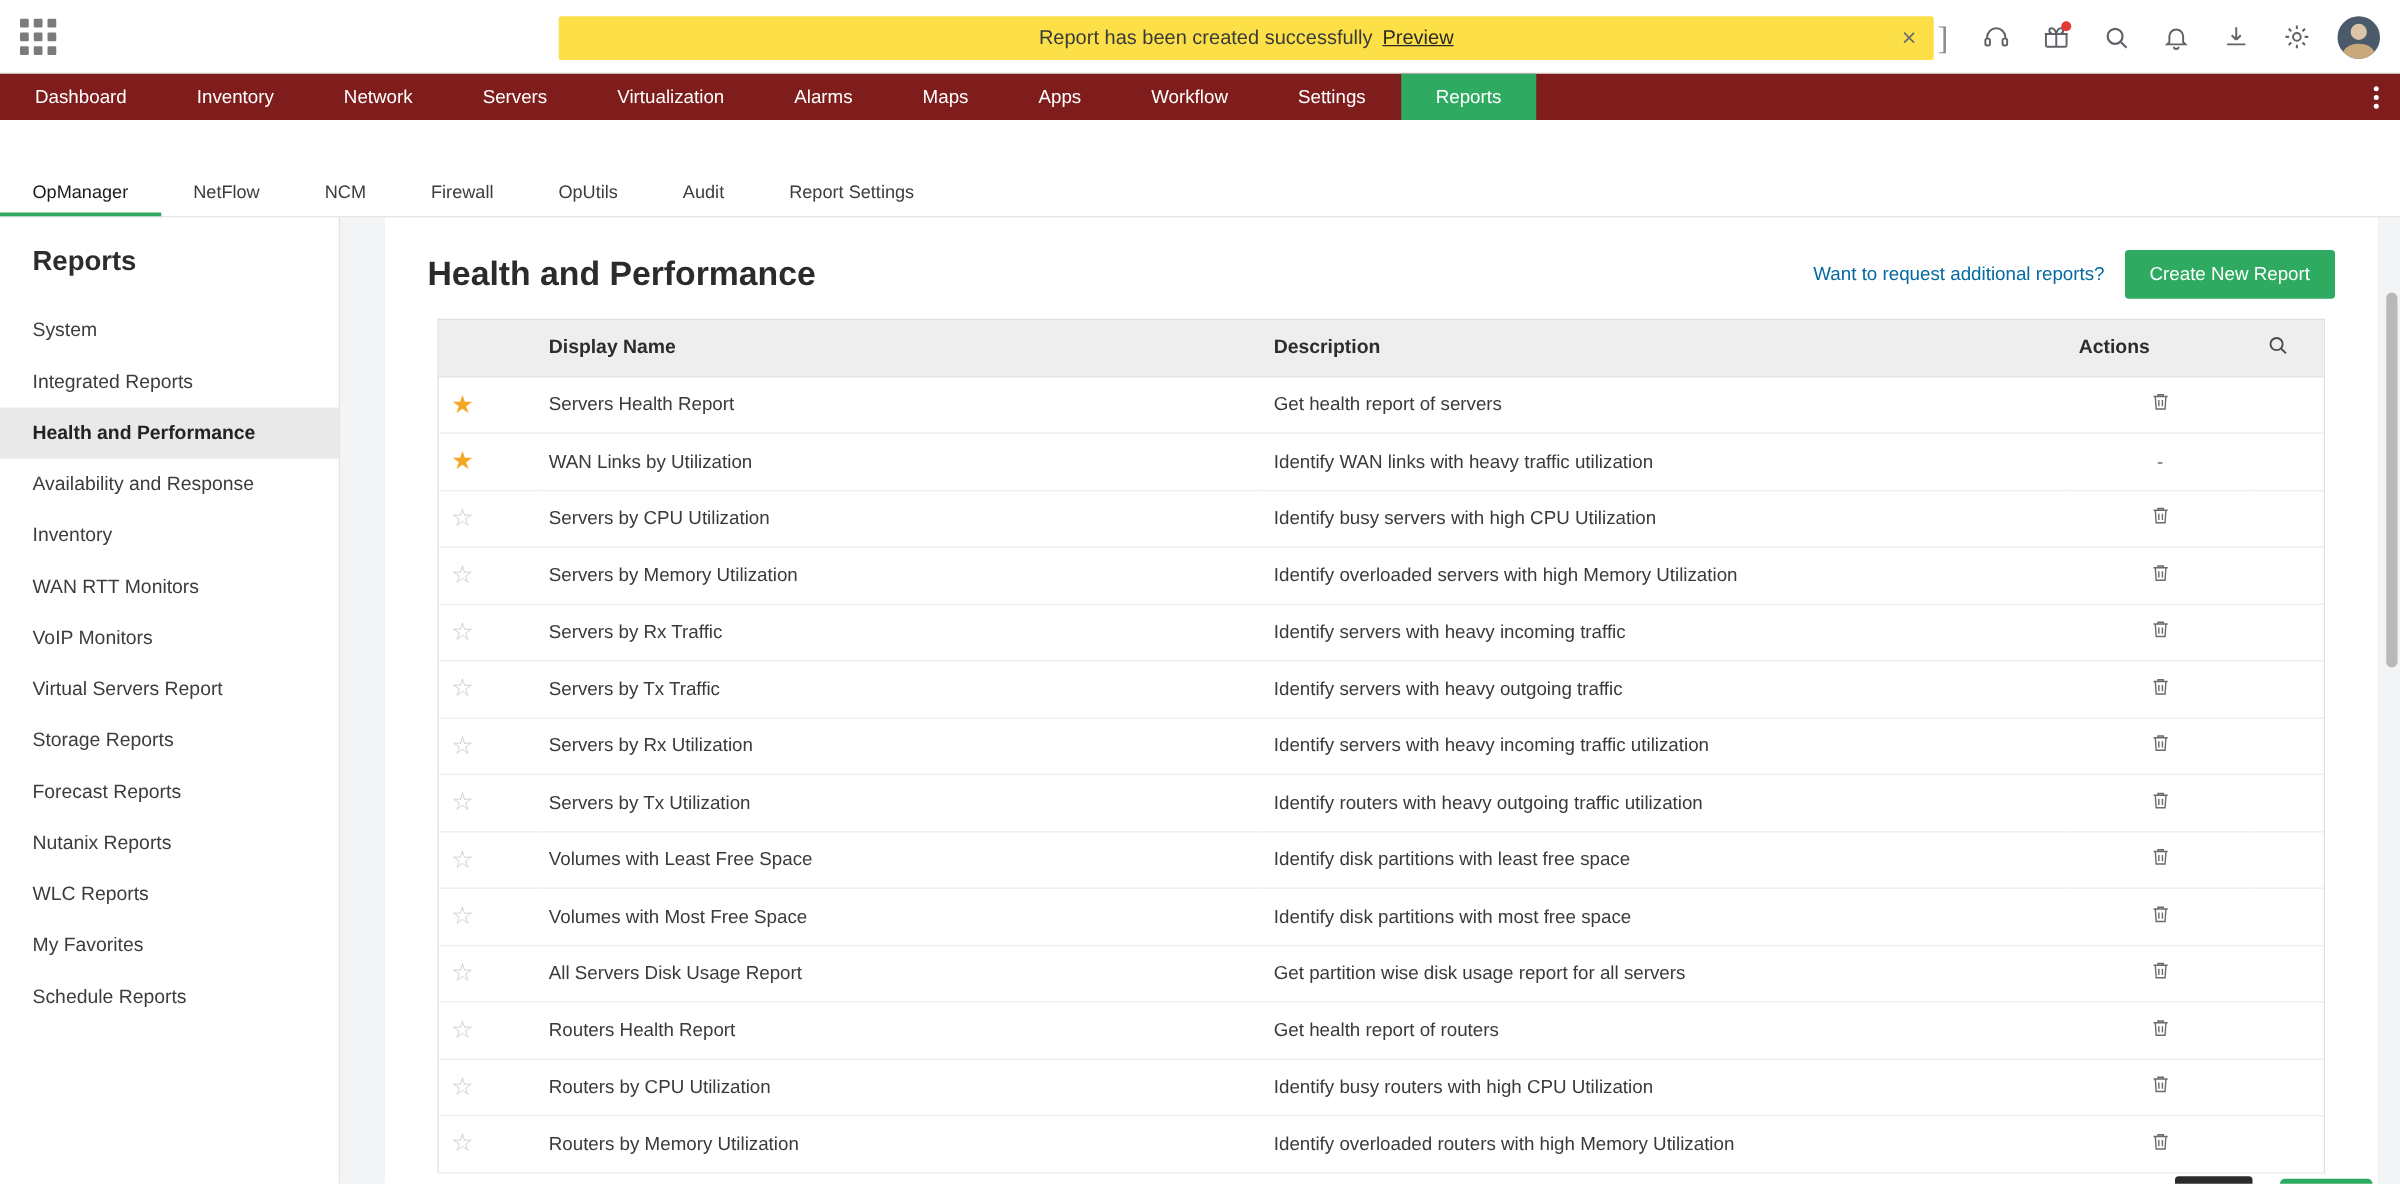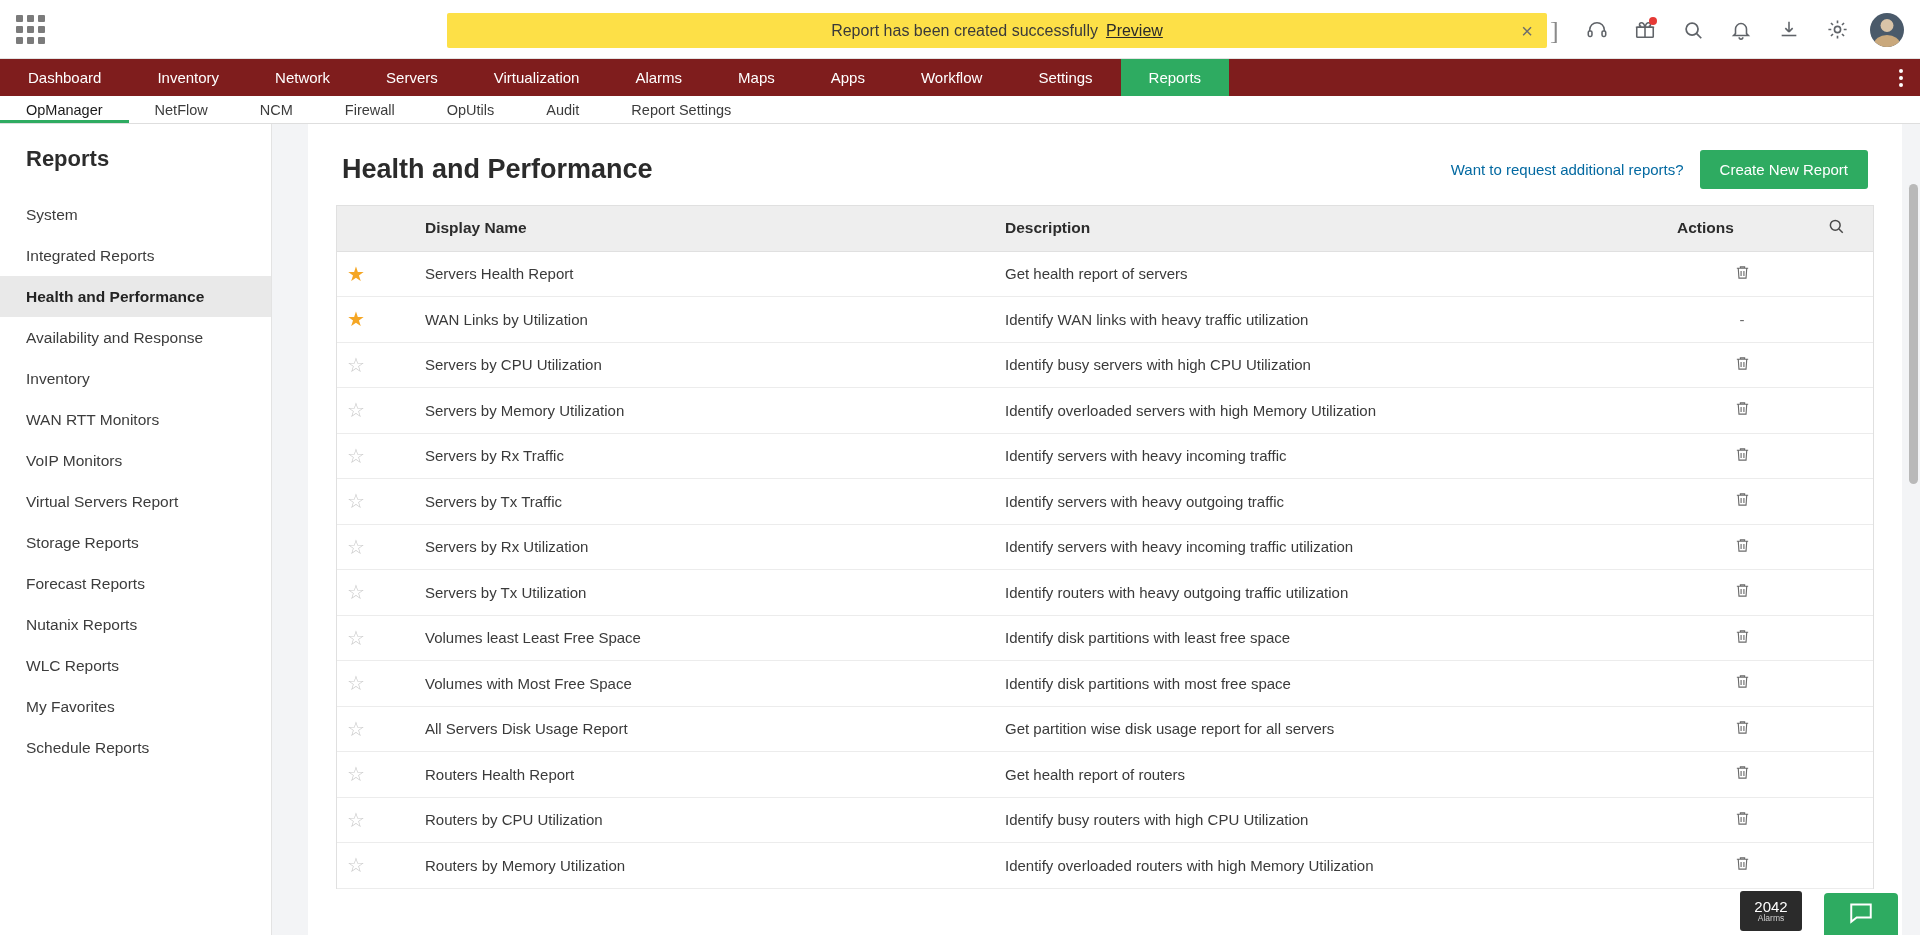--- a/index.html
+++ b/index.html
@@ -140,26 +140,27 @@
     height: 37px;
     width: 22px;
     display: flex; flex-direction: column; align-items: center; justify-content: center;
     gap: 3px;
     cursor: pointer;
   }
   .nav-kebab i { width: 4px; height: 4px; background: #ffffff; border-radius: 50%; display: block; }
 
   
   .subnav {
-    height: 28px;
+    height: 40px;
     background: #ffffff;
     border-bottom: 1px solid #dedede;
     display: flex;
     align-items: stretch;
     padding-left: 0;
+    margin-top: 38px;
   }
   .subnav .subitem {
     display: flex; align-items: center; justify-content: center;
     padding: 0 26px;
     font-size: 14.5px;
     color: #3c3c3c;
     cursor: pointer;
     position: relative;
   }
   .subnav .subitem.active { color: #1a1a1a; }
@@ -238,21 +239,21 @@
     background: #2eab61;
     color: #fff;
     font-size: 15px;
     border: none;
     border-radius: 3px;
     padding: 11px 20px;
     cursor: pointer;
   }
 
   .table-wrap {
-    margin: 0 28px;
+    margin: 0 42px;
     border: 1px solid #e0e0e0;
     border-bottom: none;
   }
   table.reports {
     width: 100%;
     border-collapse: collapse;
     font-size: 15px;
   }
   table.reports thead th {
     background: #eeeeee;
@@ -584,21 +585,21 @@
                   <svg width="17" height="17" viewBox="0 0 24 24" fill="none" stroke="#6b6b6b" stroke-width="1.6">
                     <path d="M4 6h16M9 6V4h6v2M6 6l1 14h10l1-14M10 10v7M14 10v7"></path>
                   </svg>
                 </span>
               </td>
               <td class="c-search"></td>
             </tr>
 
             <tr>
               <td class="c-star"><span class="star">☆</span></td>
-              <td class="c-name">Volumes least Least Free Space</td>
+              <td class="c-name">Volumes with Least Free Space</td>
               <td class="c-desc">Identify disk partitions with least free space</td>
               <td class="c-actions">
                 <span class="trash">
                   <svg width="17" height="17" viewBox="0 0 24 24" fill="none" stroke="#6b6b6b" stroke-width="1.6">
                     <path d="M4 6h16M9 6V4h6v2M6 6l1 14h10l1-14M10 10v7M14 10v7"></path>
                   </svg>
                 </span>
               </td>
               <td class="c-search"></td>
             </tr>

